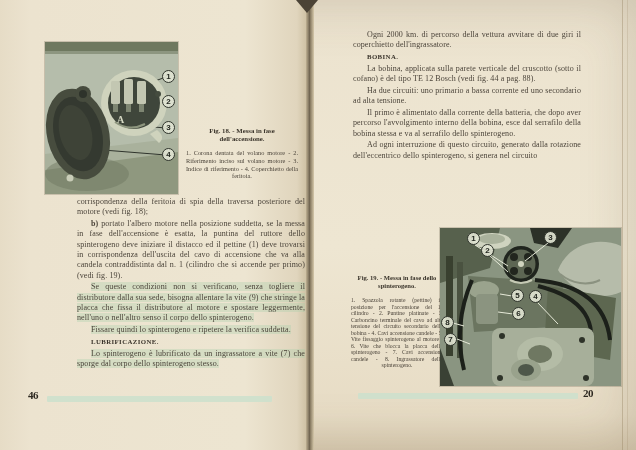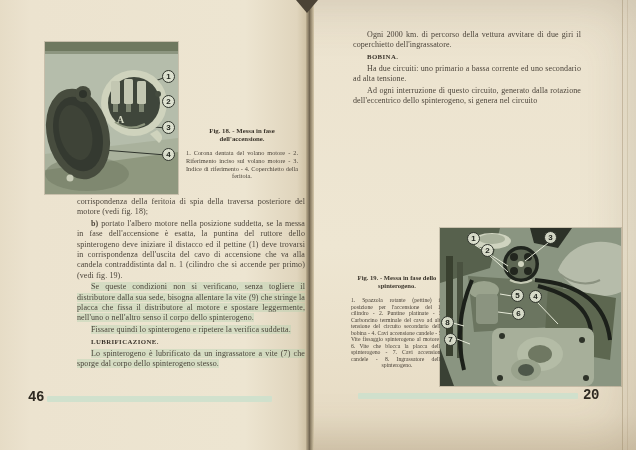--- a/index.html
+++ b/index.html
@@ -28,22 +28,22 @@
   
   .body-col{position:absolute;color:#4b443a;font-size:8px;line-height:10.3px;
     text-align:justify;letter-spacing:.1px;}
   .body-col p{margin:0 0 1.5px 0;text-indent:14px;}
   .body-col p.noindent{text-indent:0;}
   .hl{background:rgba(168,205,170,.33);box-decoration-break:clone;}
   .sect-head{font-size:6.8px;font-weight:bold;color:#3a342b;letter-spacing:.4px;
     margin:4px 0 2px 0;text-indent:0;}
   .fig-caption{font-weight:bold;color:#3a342b;text-align:center;}
   .fig-legend{color:#4b443a;text-align:justify;text-align-last:center;}
-  .page-num{position:absolute;font-size:14px;font-weight:bold;color:#2e2921;
-    font-family:Liberation Mono, monospace;letter-spacing:-.5px;}
+  .page-num{position:absolute;font-size:11px;font-weight:bold;color:#2e2921;
+    font-family:Liberation Serif, serif;letter-spacing:-.5px;}
   .green-bar{position:absolute;height:6px;background:#cbe0cd;opacity:.85;border-radius:1px;}
   
   .photo{position:absolute;box-shadow:0 0 0 1px rgba(90,85,65,.25);}
   .photo svg{display:block;}
   .callout{position:absolute;width:13px;height:13px;border-radius:50%;
     border:1px solid #2f342c;background:rgba(223,227,209,.92);
     font-family:"Liberation Sans",sans-serif;font-size:8px;font-weight:bold;color:#232720;
     display:flex;align-items:center;justify-content:center;box-sizing:border-box;}
   #fig18-label-a{position:absolute;left:72px;top:72px;color:#d7dac5;font-size:10px;
     font-weight:bold;font-family:"Liberation Serif",serif;}
@@ -120,21 +120,23 @@
 
     <div class="page-num" style="left:28px;top:389px;">46</div>
     <div class="green-bar" style="left:47px;top:396px;width:225px;"></div>
   </div>
 
   <div class="page" id="right-page">
 
     <div class="body-col" style="left:39px;top:30px;width:228px;">
       <p>Ogni 2000 km. di percorso della vettura avvitare di due giri il coperchietto dell'ingrassatore.</p>
       <p class="sect-head">BOBINA.</p>
+      <p>La bobina, applicata sulla parete verticale del cruscotto (sotto il cofano) è del tipo TE 12 Bosch (vedi fig. 44 a pag. 88).</p>
       <p>Ha due circuiti: uno primario a bassa corrente ed uno secondario ad alta tensione.</p>
+      <p>Il primo è alimentato dalla corrente della batteria, che dopo aver percorso l'avvolgimento interno della bobina, esce dal serrafilo della bobina stessa e va al serrafilo dello spinterogeno.</p>
       <p>Ad ogni interruzione di questo circuito, generato dalla rotazione dell'eccentrico dello spinterogeno, si genera nel circuito</p>
     </div>
 
     <div class="caption-col" style="left:37px;top:274px;width:92px;">
       <div class="fig-caption" style="font-size:6.6px;line-height:8px;">Fig. 19. - Messa in fase dello spinterogeno.</div>
       <div class="fig-legend" style="font-size:5.7px;line-height:6.5px;margin-top:7px;">1. Spazzola rotante (pettine) in posizione per l'accensione del 1° cilindro - 2. Puntine platinate - 3. Carboncino terminale del cavo ad alta tensione del circuito secondario della bobina - 4. Cavi accensione candele - 5. Vite fissaggio spinterogeno al motore - 6. Vite che blocca la placca dello spinterogeno - 7. Cavi accensione candele - 8. Ingrassatore dello spinterogeno.</div>
     </div>
 
     <div class="photo" style="left:126px;top:228px;width:181px;height:158px;">
       <svg width="181" height="158" viewBox="0 0 181 158">

